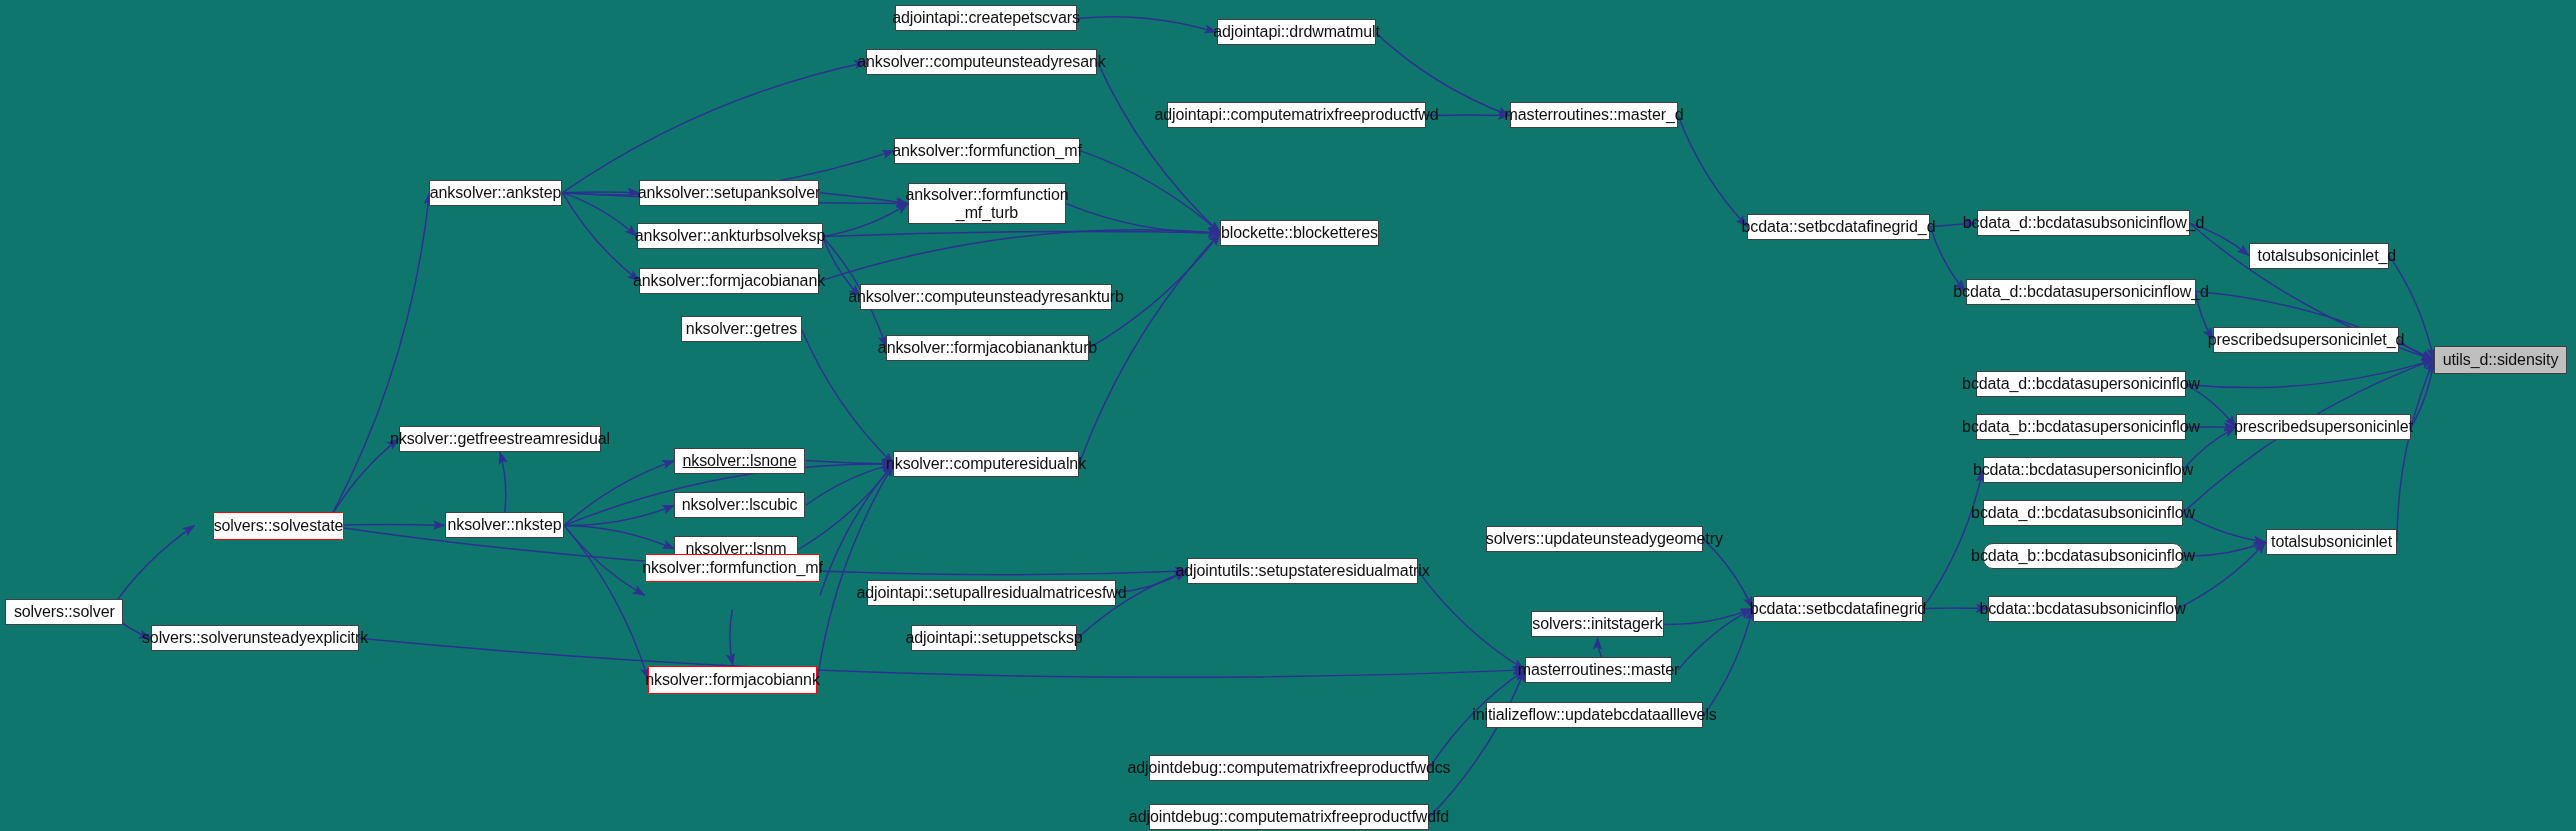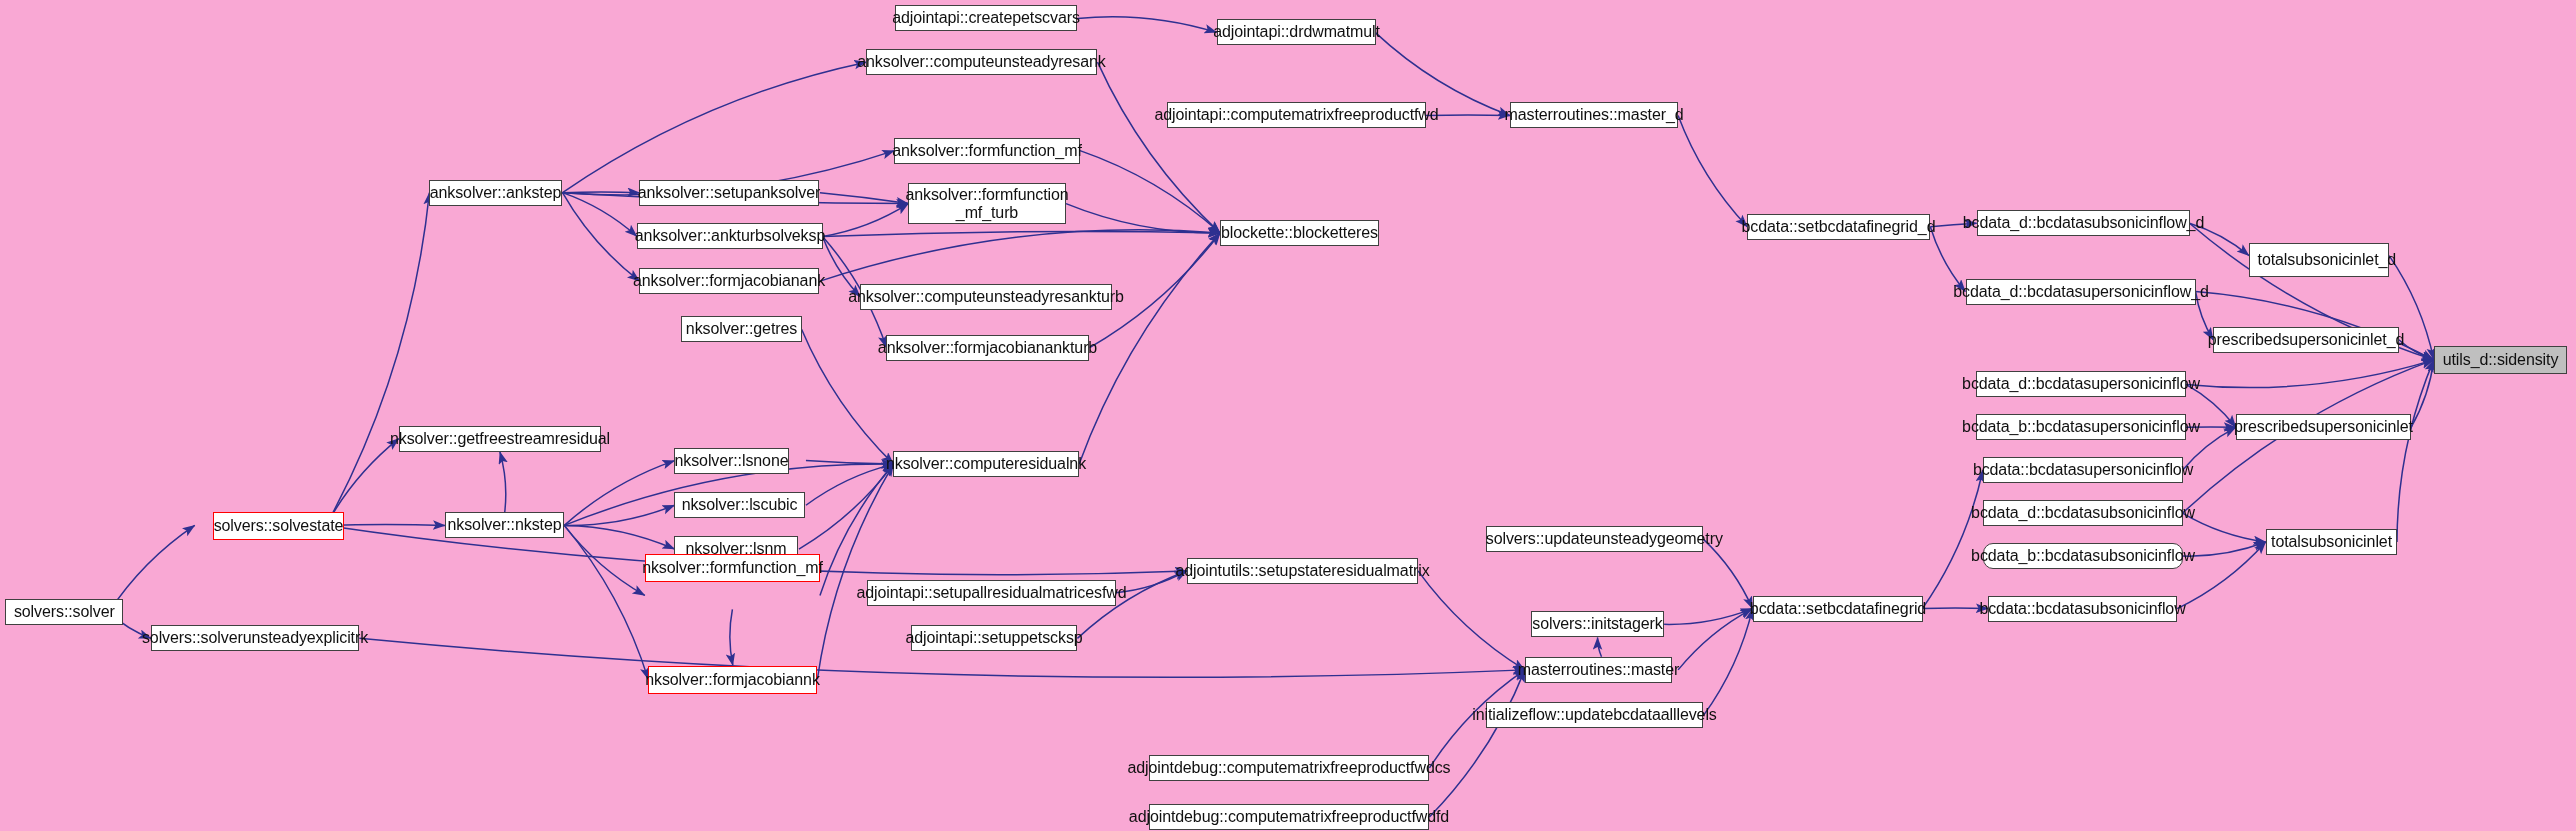--- a/index.html
+++ b/index.html
@@ -5,21 +5,21 @@
 <style>
   html, body {
     margin: 0;
     padding: 0;
     background: #ffffff;
   }
   #graph-canvas {
     position: relative;
     width: 2576px;
     height: 831px;
-    background: #f9a8d4;
+    background: #0f766e;
     font-family: "Liberation Sans", "DejaVu Sans", sans-serif;
     overflow: hidden;
   }
   #edge-layer {
     position: absolute;
     left: 0;
     top: 0;
     width: 2576px;
     height: 831px;
     pointer-events: none;
@@ -141,35 +141,35 @@
       <div class="gnode" style="left: 1167px; top: 102px; width: 259px; height: 26px;">adjointapi::computematrixfreeproductfwd</div>
       <div class="gnode" style="left: 1510px; top: 102px; width: 168px; height: 26px;">masterroutines::master_d</div>
       <div class="gnode" style="left: 894px; top: 138px; width: 186px; height: 26px;">anksolver::formfunction_mf</div>
       <div class="gnode" style="left: 639px; top: 180px; width: 180px; height: 26px;">anksolver::setupanksolver</div>
       <div class="gnode" style="left: 908px; top: 183px; width: 158px; height: 41px;">anksolver::formfunction
 _mf_turb</div>
       <div class="gnode" style="left: 1747px; top: 214px; width: 183px; height: 26px;">bcdata::setbcdatafinegrid_d</div>
       <div class="gnode" style="left: 1977px; top: 210px; width: 213px; height: 26px;">bcdata_d::bcdatasubsonicinflow_d</div>
       <div class="gnode" style="left: 429px; top: 180px; width: 133px; height: 26px;">anksolver::ankstep</div>
       <div class="gnode" style="left: 1220px; top: 220px; width: 159px; height: 26px;">blockette::blocketteres</div>
-      <div class="gnode" style="left: 2249px; top: 243px; width: 140px; height: 34px; padding-left: 20px;">totalsubsonicinlet_d</div>
+      <div class="gnode" style="left: 2249px; top: 243px; width: 140px; height: 26px; padding-left: 20px;">totalsubsonicinlet_d</div>
       <div class="gnode" style="left: 637px; top: 223px; width: 186px; height: 26px;">anksolver::ankturbsolveksp</div>
       <div class="gnode" style="left: 1966px; top: 279px; width: 230px; height: 26px;">bcdata_d::bcdatasupersonicinflow_d</div>
       <div class="gnode" style="left: 639px; top: 268px; width: 180px; height: 26px;">anksolver::formjacobianank</div>
       <div class="gnode" style="left: 860px; top: 284px; width: 252px; height: 26px;">anksolver::computeunsteadyresankturb</div>
       <div class="gnode" style="left: 2213px; top: 327px; width: 186px; height: 26px;">prescribedsupersonicinlet_d</div>
       <div class="gnode highlight" style="left: 2434px; top: 346px; width: 133px; height: 28px;">utils_d::sidensity</div>
       <div class="gnode" style="left: 681px; top: 316px; width: 121px; height: 26px;">nksolver::getres</div>
       <div class="gnode" style="left: 886px; top: 335px; width: 203px; height: 26px;">anksolver::formjacobianankturb</div>
       <div class="gnode" style="left: 1976px; top: 371px; width: 210px; height: 26px;">bcdata_d::bcdatasupersonicinflow</div>
       <div class="gnode" style="left: 1976px; top: 414px; width: 210px; height: 26px;">bcdata_b::bcdatasupersonicinflow</div>
       <div class="gnode" style="left: 2236px; top: 414px; width: 175px; height: 26px;">prescribedsupersonicinlet</div>
       <div class="gnode" style="left: 399px; top: 426px; width: 202px; height: 26px;">nksolver::getfreestreamresidual</div>
       <div class="gnode" style="left: 1983px; top: 457px; width: 200px; height: 26px;">bcdata::bcdatasupersonicinflow</div>
-      <div class="gnode" style="left: 674px; top: 448px; width: 115px; height: 26px;">nksolver::lsnone</div>
+      <div class="gnode" style="left: 674px; top: 448px; width: 131px; height: 26px; text-decoration: underline;">nksolver::lsnone</div>
       <div class="gnode" style="left: 893px; top: 451px; width: 186px; height: 26px;">nksolver::computeresidualnk</div>
       <div class="gnode" style="left: 1983px; top: 500px; width: 200px; height: 26px;">bcdata_d::bcdatasubsonicinflow</div>
       <div class="gnode" style="left: 2266px; top: 529px; width: 131px; height: 26px;">totalsubsonicinlet</div>
       <div class="gnode" style="left: 674px; top: 492px; width: 131px; height: 26px;">nksolver::lscubic</div>
       <div class="gnode" style="left: 1983px; top: 543px; width: 200px; height: 26px; border-radius: 10px;">bcdata_b::bcdatasubsonicinflow</div>
       <div class="gnode red" style="left: 194px; top: 512px; width: 131px; height: 28px; margin-left: 19px;">solvers::solvestate</div>
       <div class="gnode" style="left: 445px; top: 512px; width: 119px; height: 26px;">nksolver::nkstep</div>
       <div class="gnode" style="left: 674px; top: 536px; width: 124px; height: 26px;">nksolver::lsnm</div>
       <div class="gnode" style="left: 1486px; top: 526px; width: 217px; height: 26px; padding-left: 24px;">solvers::updateunsteadygeometry</div>
       <div class="gnode" style="left: 1753px; top: 596px; width: 170px; height: 26px;">bcdata::setbcdatafinegrid</div>

